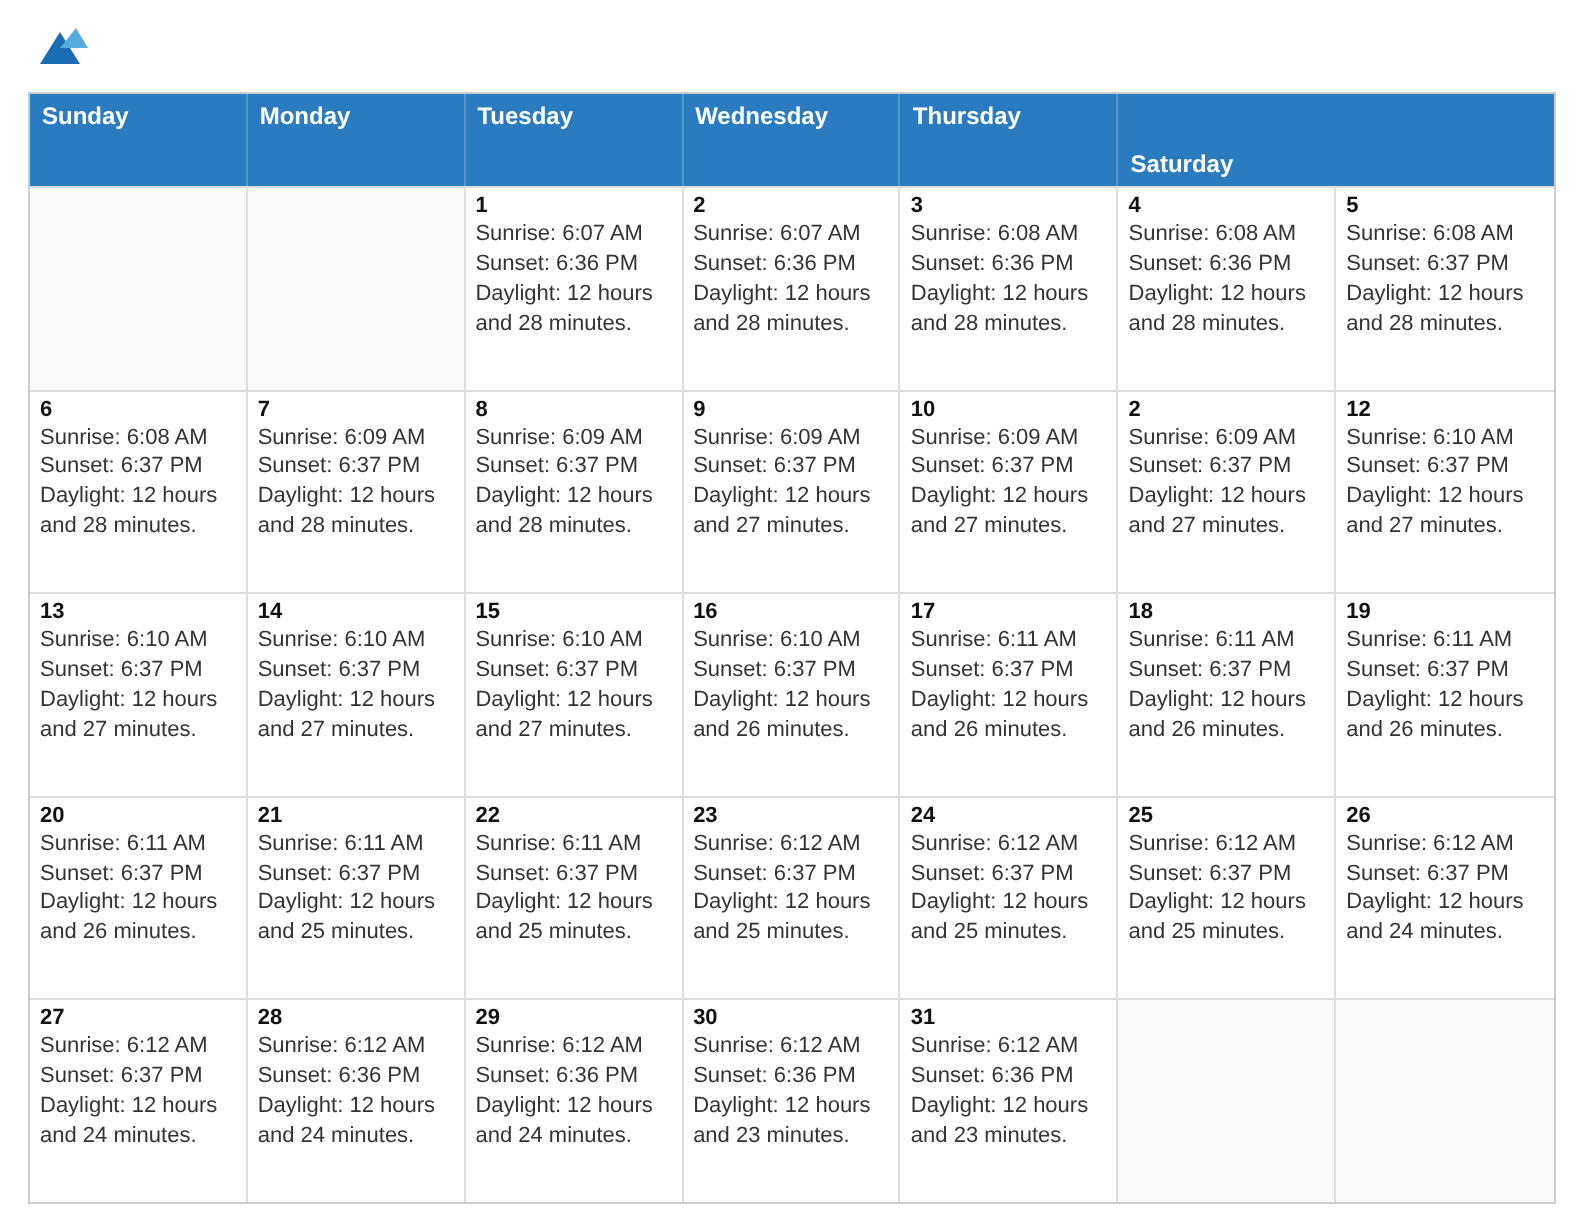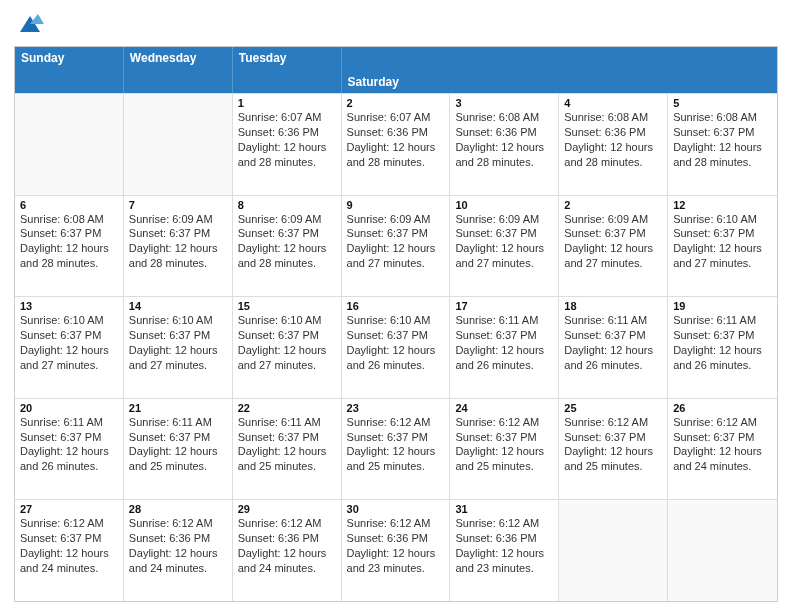--- a/index.html
+++ b/index.html
@@ -124,22 +124,24 @@
     </div>
     <div class="title-block">
       <div class="month-title"></div>
       <div class="location-title"></div>
     </div>
   </div>
 
   <div class="calendar">
     <div class="cal-header-row">
     <div class="cal-header-cell">Sunday</div>
+        <div class="cal-header-cell">Monday</div>
+        <div class="cal-header-cell">Tuesday</div>
         <div class="cal-header-cell">Wednesday</div>
-        <div class="cal-header-cell">Tuesday</div>
+        <div class="cal-header-cell">Thursday</div>
         <div class="cal-header-cell">Saturday</div>
       </div>
     <div class="cal-body">
     <div class="cal-row">
           <div class="cal-cell empty"></div>
           <div class="cal-cell empty"></div>
           <div class="cal-cell">
             <div class="cell-day">1</div>
             <div class="cell-info" style="white-space: pre-line;">Sunrise: 6:07 AM
 Sunset: 6:36 PM

